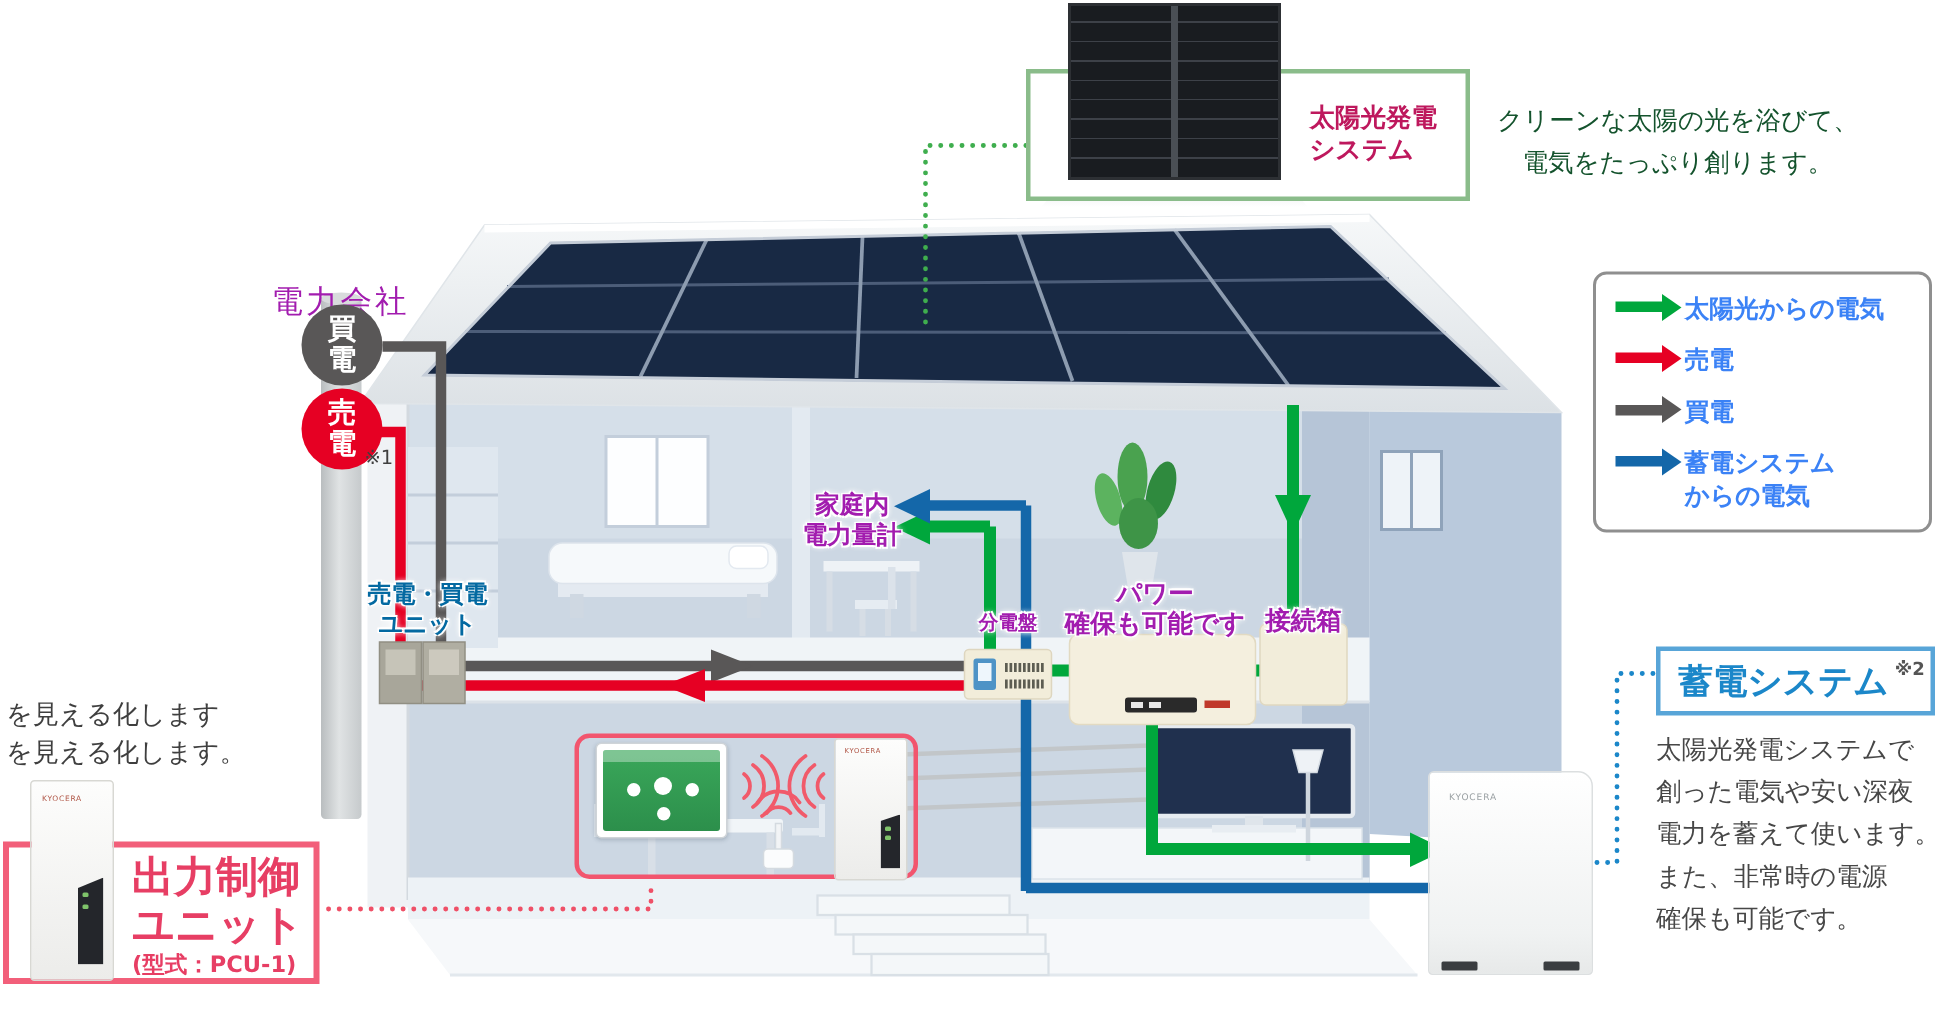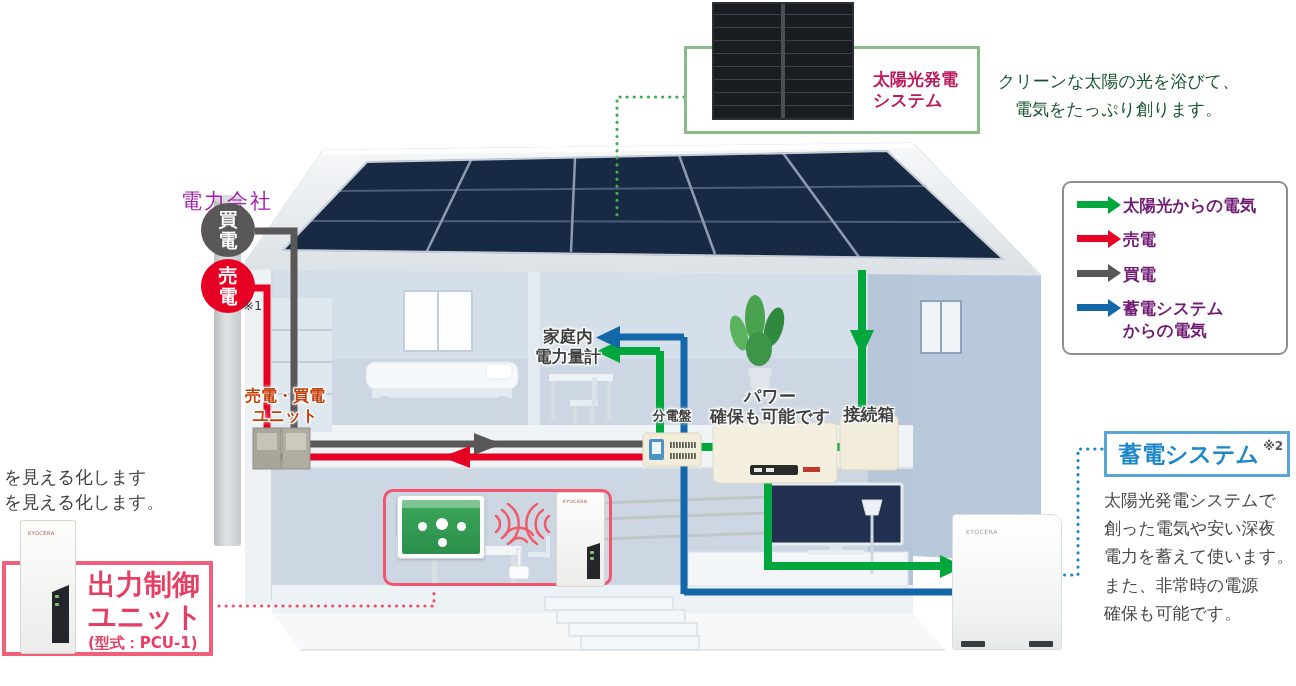--- a/index.html
+++ b/index.html
@@ -28,35 +28,35 @@
   .legend{left:1062px;top:181px;width:226px;height:174px;border:2px solid #8f8f8f;border-radius:9px;
           box-sizing:border-box;background:#fff;padding:12px 0 0 13px;z-index:2;}
   .leg-row{display:flex;align-items:flex-start;margin-bottom:13px;}
   .larrow{position:relative;width:32px;height:7px;margin:6px 14px 0 0;flex:none;}
   .larrow::after{content:"";position:absolute;right:-12px;top:-5.5px;width:0;height:0;
                  border-top:9px solid transparent;border-bottom:9px solid transparent;border-left:13px solid;}
   .c-green{background:#00a73c;} .c-green::after{border-left-color:#00a73c;}
   .c-red{background:#e60023;}   .c-red::after{border-left-color:#e60023;}
   .c-gray{background:#595757;}  .c-gray::after{border-left-color:#595757;}
   .c-blue{background:#1467a9;}  .c-blue::after{border-left-color:#1467a9;}
-  .leg-lbl{font-size:16.5px;font-weight:bold;color:#701a75;line-height:1.3;}
+  .leg-lbl{font-size:16.5px;font-weight:bold;color:#3b82f6;line-height:1.3;}
   .leg-lbl span{display:block;}
   
   .company{left:181px;top:175px;font-size:21px;font-weight:normal;color:#a21caf;letter-spacing:2px;z-index:2;margin-top:12px;}
   .badge{position:absolute;width:54px;height:54px;border-radius:50%;display:flex;align-items:center;justify-content:center;
          color:#fff;font-size:19px;font-weight:bold;line-height:1.08;z-index:3;}
   .badge i{font-style:normal;display:block;width:1.15em;word-break:break-all;text-align:center;}
   .badge-buy{left:201px;top:203px;background:#595757;}
   .badge-sell{left:201px;top:259px;background:#e60023;}
   .note1{left:243px;top:298px;font-size:13px;color:#3f3f3f;z-index:3;}
-  .meter-lbl{left:238px;top:386px;width:94px;text-align:center;font-size:16px;font-weight:bold;color:#c2410c;
+  .meter-lbl{left:238px;top:386px;width:94px;text-align:center;font-size:16px;font-weight:bold;color:#0369a1;
              line-height:1.25;z-index:3;}
   .meter-lbl span{display:block;}
   
-  .lbl{position:absolute;text-align:center;font-weight:bold;color:#404040;z-index:3;line-height:1.2;}
+  .lbl{position:absolute;text-align:center;font-weight:bold;color:#a21caf;z-index:3;line-height:1.2;}
   .lbl span{display:block;}
   .appl{left:520px;top:327px;width:96px;font-size:16.5px;}
   .db{left:636px;top:408px;width:72px;font-size:13px;}
   .pc{left:688px;top:387px;width:164px;font-size:17px;line-height:1.15;}
   .jb{left:832px;top:404px;width:74px;font-size:17px;}
   
   .vis-note{left:4px;top:465px;font-size:17.5px;color:#3f3f3f;line-height:1.4;z-index:2;}
   .vis-note span{display:block;}
   .ocu-box{left:2px;top:561px;width:211px;height:95px;border:4px solid #f25f7a;box-sizing:border-box;z-index:2;}
   .ocu-text{left:88px;top:569px;z-index:3;color:#e73e64;line-height:1.16;}

